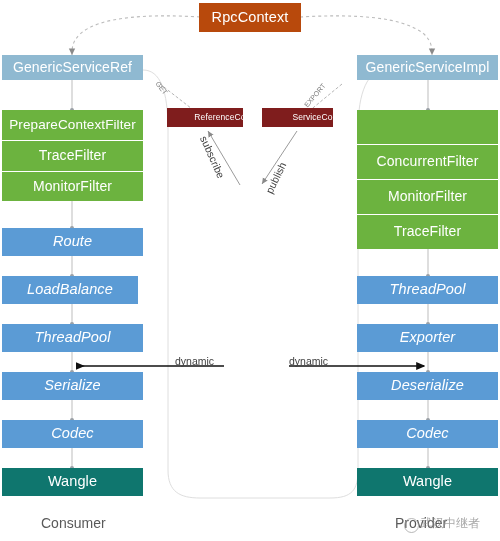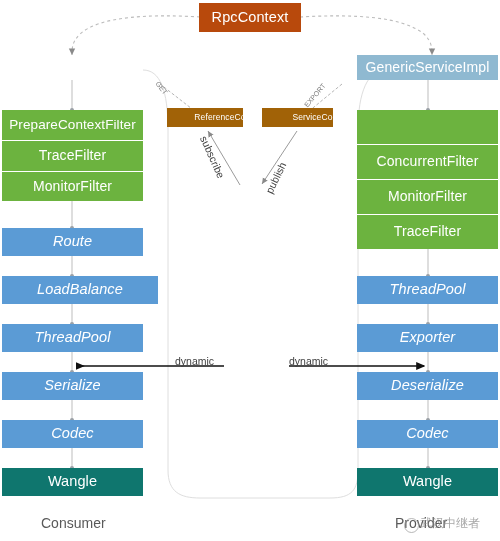--- a/index.html
+++ b/index.html
@@ -23,21 +23,21 @@
     justify-content: center;
     color: #ffffff;
     text-align: center;
     line-height: 1.05;
     letter-spacing: 0.1px;
     white-space: nowrap;
   }
   .blue-light { background: #8fb9d1; }
   .blue       { background: #5b9bd5; font-style: italic; }
   .brown      { background: #0f766e; }
-  .salmon     { background: #a16207; padding-left: 44px; }
+  .salmon     { background: #7f1d1d; padding-left: 44px; }
   .zk         { background: #4a90d9; border-radius: 50%; }
   .rpcctx     { background: #b8490c; border-radius: 0; }
 
   .grp {
     position: absolute;
     background: #6cb33f;
   }
   .grp .sep {
     position: absolute;
     left: 0; right: 0;
@@ -135,39 +135,42 @@
     <line x1="297" y1="131" x2="262" y2="184" stroke="#9b9b9b" stroke-width="1" marker-end="url(#tinyArrow)"></line>
 
     <line x1="224" y1="366" x2="77" y2="366" stroke="#111111" stroke-width="1.3" marker-end="url(#arrowL)"></line>
     <line x1="289" y1="366" x2="424" y2="366" stroke="#111111" stroke-width="1.3" marker-end="url(#arrowR)"></line>
   </svg>
 
   <div class="box rpcctx" style="left:199px; top:3px; width:102px; height:29px; font-size:14.5px;">
     <span>RpcContext</span>
   </div>
 
+  <div class="box blue-light" style="left:2px; top:55px; width:141px; height:25px; font-size:14px;">
+    <span>GenericServiceRef</span>
+  </div>
 
   <div class="grp" style="left:2px; top:110px; width:141px; height:91px;">
     <div class="sep" style="top:30px;"></div>
     <div class="sep" style="top:61px;"></div>
   </div>
   <div class="box" style="left:2px; top:110px; width:141px; height:30px; font-size:13.5px; background:transparent;">
     <span>PrepareContextFilter</span>
   </div>
   <div class="box" style="left:2px; top:140px; width:141px; height:31px; font-size:14px; background:transparent;">
     <span>TraceFilter</span>
   </div>
   <div class="box" style="left:2px; top:171px; width:141px; height:30px; font-size:14px; background:transparent;">
     <span>MonitorFilter</span>
   </div>
 
   <div class="box blue" style="left:2px; top:228px; width:141px; height:28px; font-size:14.5px;">
     <span>Route</span>
   </div>
-  <div class="box blue" style="left:2px; top:276px; width:156px; height:28px; font-size:14.5px;">
+  <div class="box blue" style="left:2px; top:276px; width:136px; height:28px; font-size:14.5px;">
     <span>LoadBalance</span>
   </div>
   <div class="box blue" style="left:2px; top:324px; width:141px; height:28px; font-size:14.5px;">
     <span>ThreadPool</span>
   </div>
   <div class="box blue" style="left:2px; top:372px; width:141px; height:28px; font-size:14.5px;">
     <span>Serialize</span>
   </div>
   <div class="box blue" style="left:2px; top:420px; width:141px; height:28px; font-size:14.5px;">
     <span>Codec</span>

